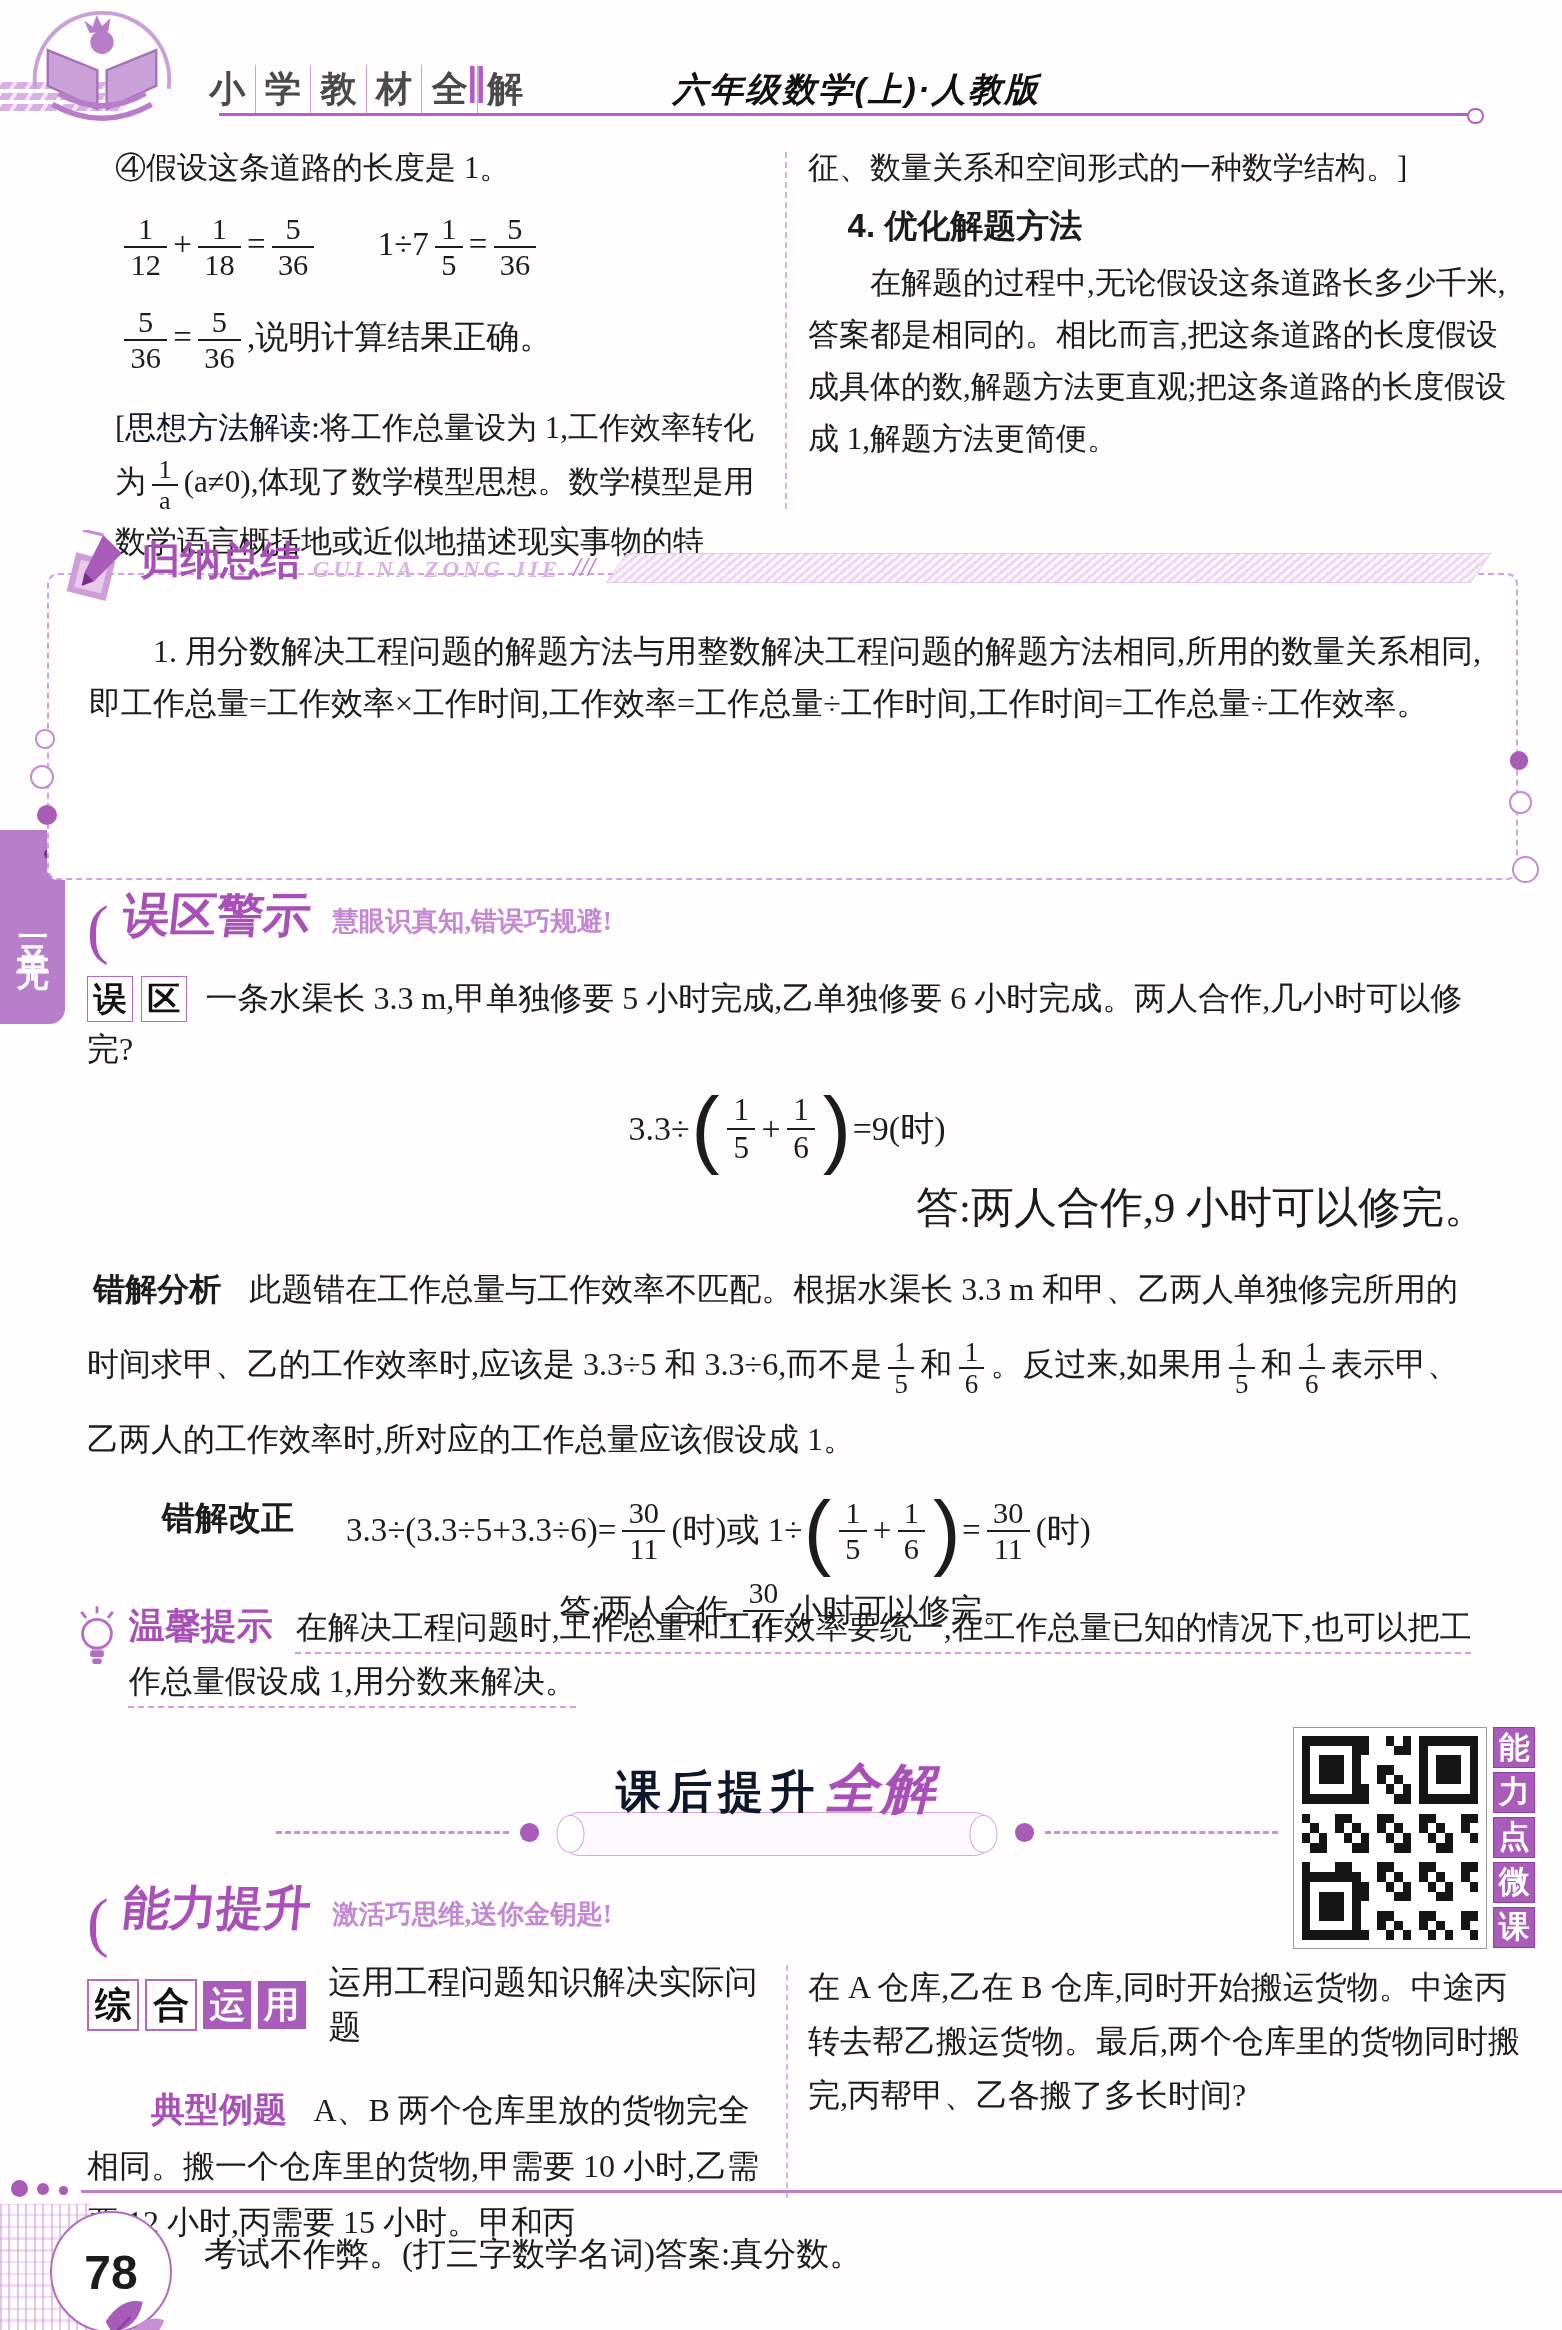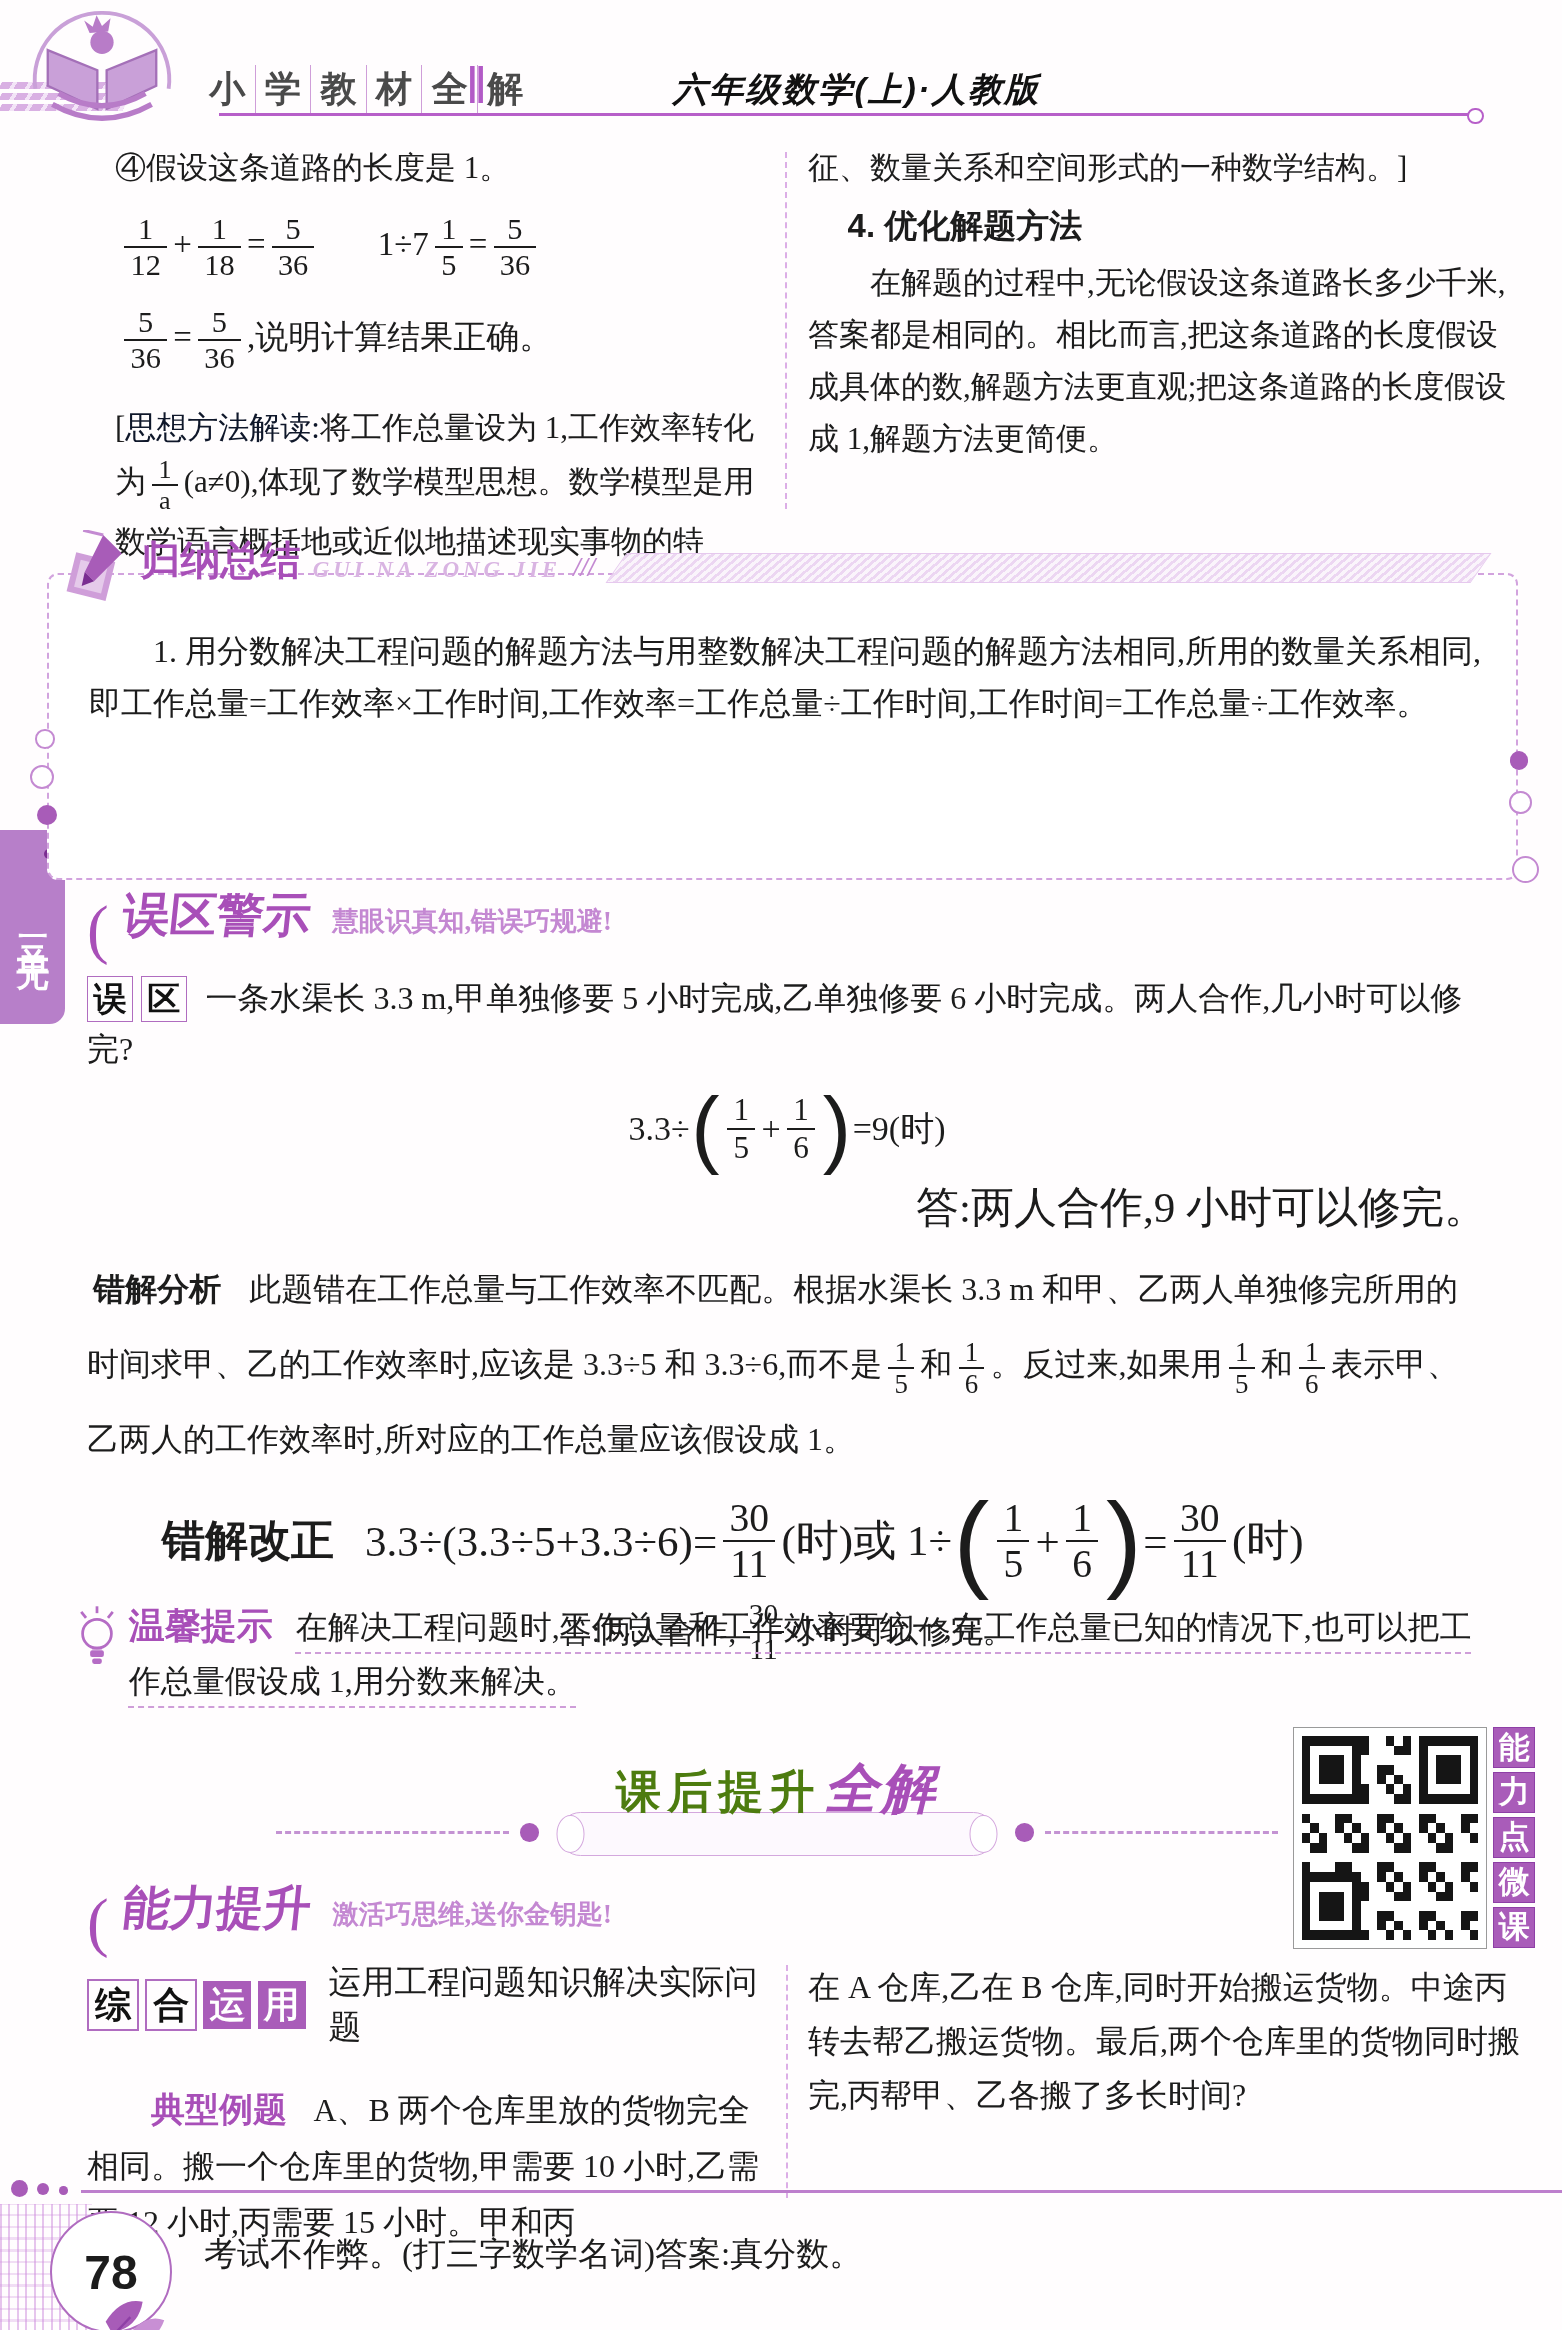--- a/index.html
+++ b/index.html
@@ -69,36 +69,36 @@
   .callig .tagline{font-size:26.4px;color:#c488d2;font-weight:bold;margin:0 0 7.8px 7.8px;}
   .wuqu{margin-top:26.4px;font-size:32px;line-height:51px;}
   .label-boxes{float:left;display:flex;gap:7.8px;margin:3.1px 18.6px 0 0;}
   .label-boxes span{width:44px;height:44px;border:1.6px solid #b06cc0;display:flex;align-items:center;justify-content:center;
                     font-size:33px;font-weight:bold;color:#111;}
   .c-formula{display:flex;justify-content:center;align-items:center;font-size:34px;margin-top:17px;}
   .c-ans{text-align:right;font-size:43px;margin-top:14px;}
   .c-ans2{display:flex;justify-content:center;align-items:center;font-size:32px;margin-top:11px;}
   .analysis{margin-top:15.5px;font-size:32px;line-height:75px;}
   .analysis b{margin:0 28px 0 6.2px;font-family:"Liberation Sans","DejaVu Sans",sans-serif;}
-  .corr{display:flex;align-items:center;white-space:nowrap;font-size:43px;margin-top:18.6px;}
+  .corr{display:flex;white-space:nowrap;font-size:33px;margin-top:18.6px;gap:21px;}
   .corr b{margin:0 31px 0 75px;font-family:"Liberation Sans","DejaVu Sans",sans-serif;}
 
   
   .tip{position:absolute;left:73px;top:1599px;width:1427px;font-size:32px;line-height:54px;}
   .tip .bulb{float:left;width:48px;height:67px;margin:4.7px 7.8px 0 0;}
   .tip b{color:#a84fb8;font-size:36px;margin-right:23px;font-family:"Liberation Sans","DejaVu Sans",sans-serif;}
   .tip-body{text-decoration:underline dashed #cf9ed9;text-underline-offset:14px;text-decoration-thickness:1.6px;}
 
   
   .banner{position:absolute;left:264px;top:1753px;width:1026px;height:132px;}
   .banner .band{position:absolute;left:50%;transform:translateX(-50%);top:59px;width:435px;height:42px;border:1.6px solid #d4a8de;border-radius:23px;background:#fdf9fe;}
   .banner .band::before,.banner .band::after{content:"";position:absolute;top:1.6px;width:26.4px;height:36px;border:1.6px solid #d4a8de;border-radius:50%;background:#fff;}
   .banner .band::before{left:-3.1px;} .banner .band::after{right:-3.1px;}
   .banner .b-title{position:relative;text-align:center;z-index:2;}
-  .banner .b-black{font-size:45px;font-weight:bold;color:#4d7c0f;letter-spacing:6.2px;font-family:"Liberation Sans","DejaVu Sans",sans-serif;}
+  .banner .b-black{font-size:45px;font-weight:bold;color:#0f172a;letter-spacing:6.2px;font-family:"Liberation Sans","DejaVu Sans",sans-serif;}
   .banner .b-purple{font-size:54px;font-weight:bold;color:#a84fb8;font-style:italic;letter-spacing:3.1px;font-family:"Liberation Sans","DejaVu Sans",sans-serif;}
   .banner .dash{position:absolute;top:78px;border-top:3.9px dashed #c493d3;width:233px;}
   .banner .dash.l{left:12.4px;} .banner .dash.r{right:12.4px;}
   .banner .dot{position:absolute;top:70px;width:18.6px;height:18.6px;border-radius:50%;background:#a85cb8;}
   .banner .dot.l{left:256px;} .banner .dot.r{right:256px;}
 
   
   .qr-wrap{position:absolute;left:1293px;top:1727px;display:flex;gap:6.2px;}
   .qr-frame{width:194px;height:222px;border:1.6px solid #9a9a9a;background:#fff;padding:7.8px;box-sizing:border-box;}
   .qr-grid{display:grid;grid-template-columns:repeat(21,1fr);grid-template-rows:repeat(21,1fr);width:100%;height:100%;}

